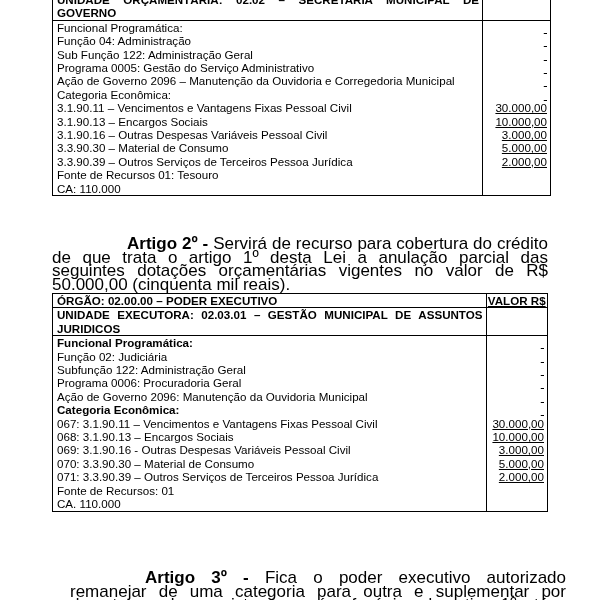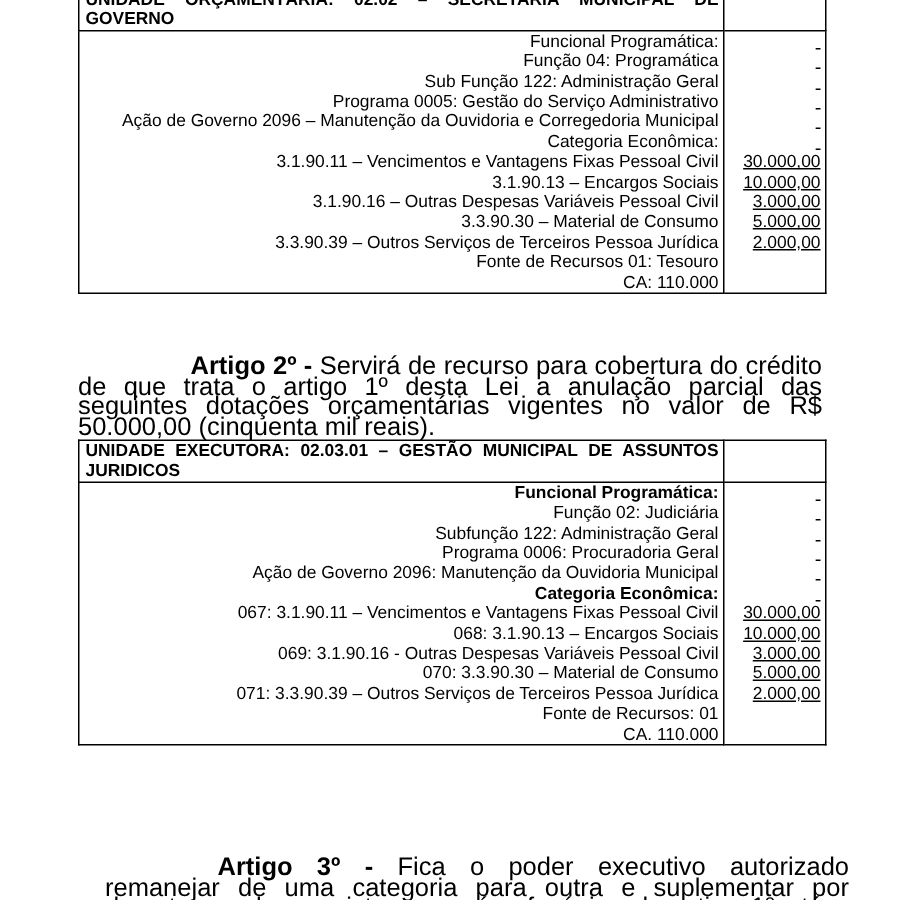--- a/index.html
+++ b/index.html
@@ -14,21 +14,21 @@
     font-size: 11.6px; line-height: 13.4px;
   }
   table.budget td {
     border: 1.3px solid #000; vertical-align: top;
     padding: 0 3px 0 4px;
   }
   td.desc { width: 422px; }
   td.val { width: 60px; text-align: right; padding-right: 3px; text-decoration: underline; }
   .bold { font-weight: bold; }
   .just-last-left { text-align: justify; }
-  .line { display: block; white-space: nowrap; text-align: right; }
+  .line { display: block; white-space: nowrap; }
   #t1 { top: -8px; }
   #t2 { top: 293px; }
   .para {
     position: absolute; left: 52px; width: 496px;
     font-size: 17px; line-height: 13.6px; text-align: justify;
   }
   .para .indent { display: inline-block; width: 75px; }
   #p2 { top: 237px; }
   #p3 { top: 553px; }
 </style>
@@ -39,21 +39,21 @@
 
   <table class="budget" id="t1">
     <tbody>
         <tr>
       <td class="desc bold just-last-left">UNIDADE ORÇAMENTÁRIA: 02.02 – SECRETARIA MUNICIPAL DE GOVERNO</td>
       <td class="val"></td>
     </tr>
     <tr>
       <td class="desc">
         <span class="line">Funcional Programática:</span>
-        <span class="line">Função 04: Programática</span>
+        <span class="line">Função 04: Administração</span>
         <span class="line">Sub Função 122: Administração Geral</span>
         <span class="line">Programa 0005: Gestão do Serviço Administrativo</span>
         <span class="line">Ação de Governo 2096 – Manutenção da Ouvidoria e Corregedoria Municipal</span>
         <span class="line">Categoria Econômica:</span>
         <span class="line">3.1.90.11 – Vencimentos e Vantagens Fixas Pessoal Civil</span>
         <span class="line">3.1.90.13 – Encargos Sociais</span>
         <span class="line">3.1.90.16 – Outras Despesas Variáveis Pessoal Civil</span>
         <span class="line">3.3.90.30 – Material de Consumo</span>
         <span class="line">3.3.90.39 – Outros Serviços de Terceiros Pessoa Jurídica</span>
         <span class="line">Fonte de Recursos 01: Tesouro</span>
@@ -73,20 +73,24 @@
         <span class="line">2.000,00</span>
       </td>
     </tr>
   </tbody>
     </table>
 
   <p class="para" id="p2" style="margin:0"><span class="indent"></span><b>Artigo 2º -</b><span> Servirá de recurso para cobertura do crédito de que trata o artigo 1º desta Lei a anulação parcial das seguintes dotações orçamentárias vigentes no valor de R$ 50.000,00 (cinquenta mil reais).</span></p>
 
   <table class="budget" id="t2">
     <tbody>
+        <tr>
+      <td class="desc bold">ÓRGÃO: 02.00.00 – PODER EXECUTIVO</td>
+      <td class="val bold" style="text-align:center; padding:0;">VALOR R$</td>
+    </tr>
     <tr>
       <td class="desc bold just-last-left">UNIDADE EXECUTORA: 02.03.01 – GESTÃO MUNICIPAL DE ASSUNTOS JURIDICOS</td>
       <td class="val"></td>
     </tr>
     <tr>
       <td class="desc">
         <span class="line bold">Funcional Programática:</span>
         <span class="line">Função 02: Judiciária</span>
         <span class="line">Subfunção 122: Administração Geral</span>
         <span class="line">Programa 0006: Procuradoria Geral</span>

